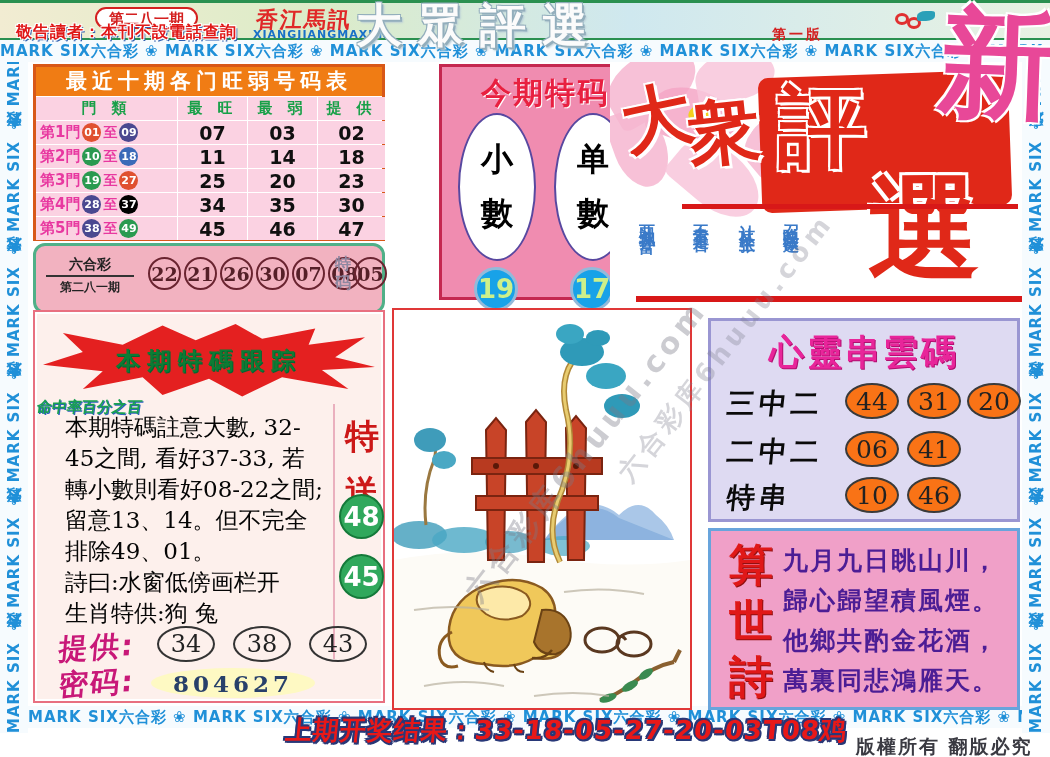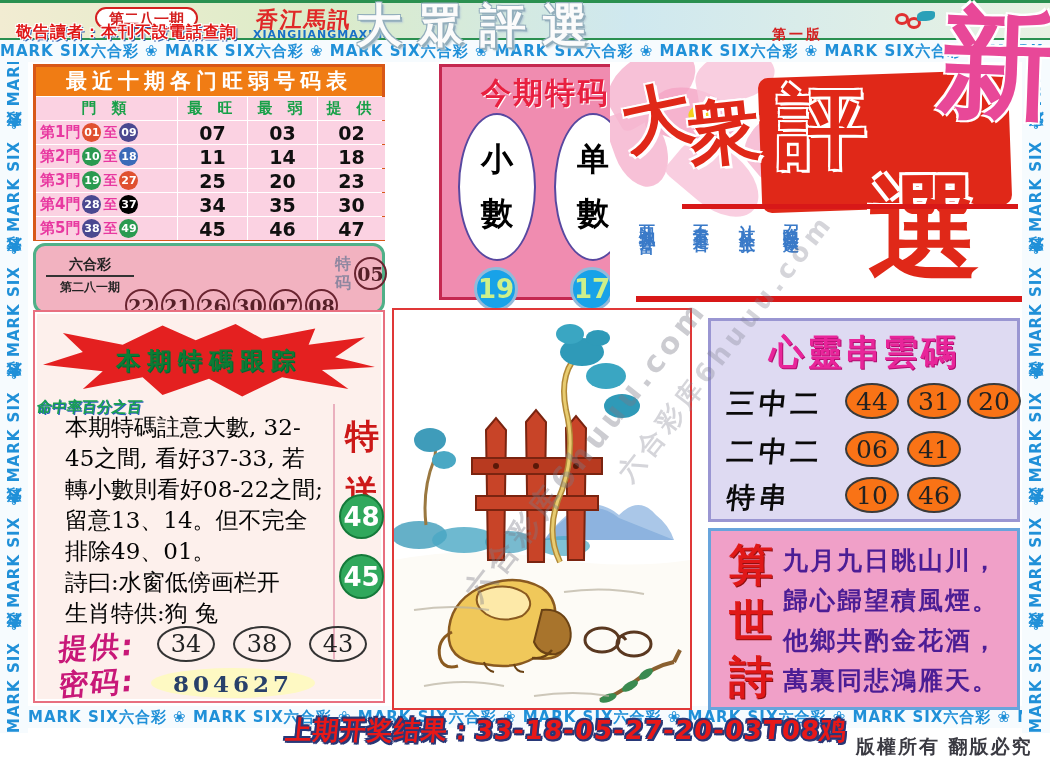--- a/index.html
+++ b/index.html
@@ -53,21 +53,21 @@
     line-height:19px; text-align:center; }
   .ht-num { color:#101010; font-weight:900; font-size:19px; }
 
   
   .draw-strip { position:absolute; left:33px; top:243px; width:352px; height:71px; background:#f2b2c0;
     border:3px solid #50b088; border-radius:12px; z-index:2; }
   .draw-label { position:absolute; left:10px; top:10px; width:88px; text-align:center; color:#222;
     font-family:"DejaVu Serif", serif; }
   .draw-label .t { display:block; font-size:14px; font-weight:bold; border-bottom:2px solid #333; padding-bottom:1px; }
   .draw-label .b { display:block; font-size:12px; font-weight:bold; padding-top:2px; }
-  .draw-balls { position:absolute; left:89px; top:11px; display:flex; gap:3px;margin-top:32px; }
+  .draw-balls { position:absolute; left:112px; top:11px; display:flex; gap:3px; }
   .dball { width:33px; height:33px; border:2px solid #6a2430; border-radius:50%; color:#552028;
     font-family:"DejaVu Serif", serif; font-size:19px; font-weight:bold; display:flex; align-items:center; justify-content:center; }
   .tema-label { position:absolute; left:296px; top:8px; width:22px; color:#8f87a0; font-weight:bold; font-size:16px;
     line-height:19px; text-align:center; }
   .tema-ball { position:absolute; left:318px; top:11px; }
 
   
   .forecast { position:absolute; left:33px; top:310px; width:352px; height:393px; background:#fdf0ec;
     border:2px solid #e87080; box-shadow:inset 0 0 0 2px #fff; z-index:2; }
   .burst { position:absolute; left:8px; top:12px; width:332px; height:74px; background:#e42020;

